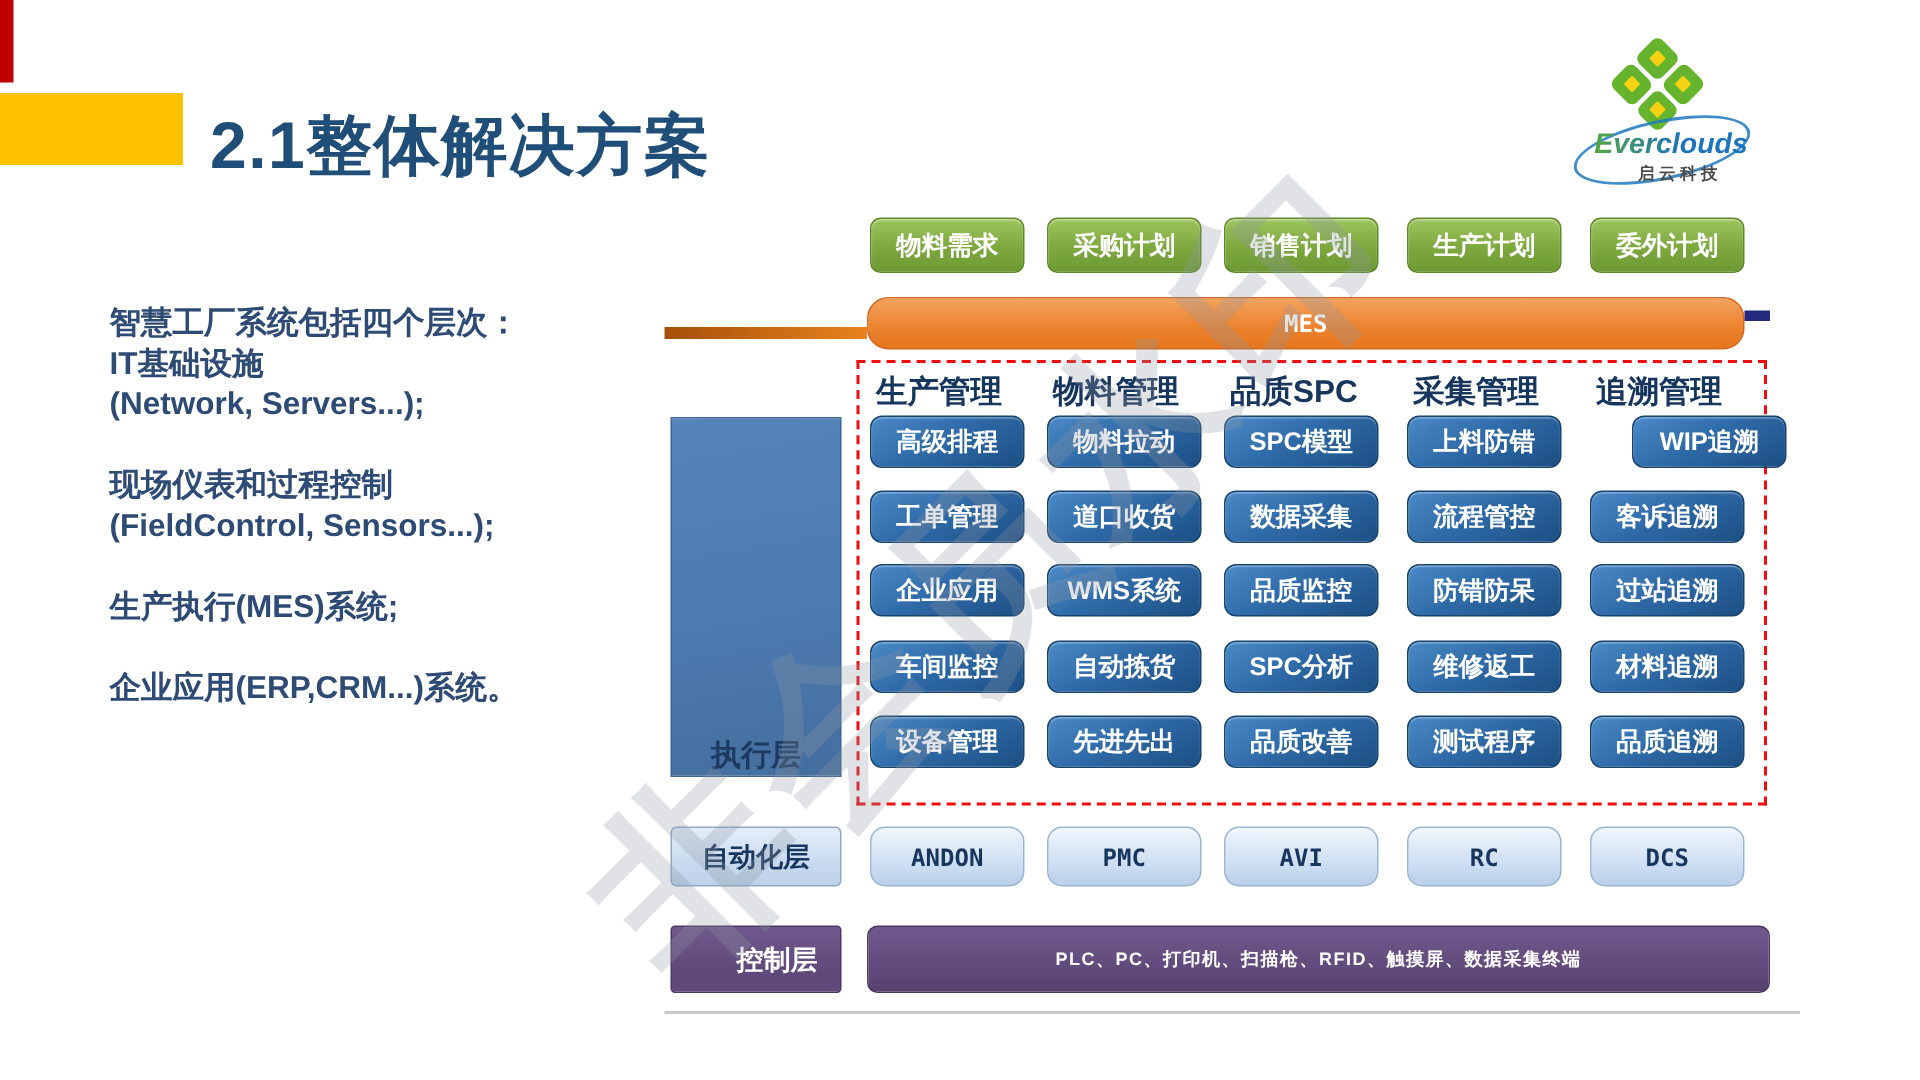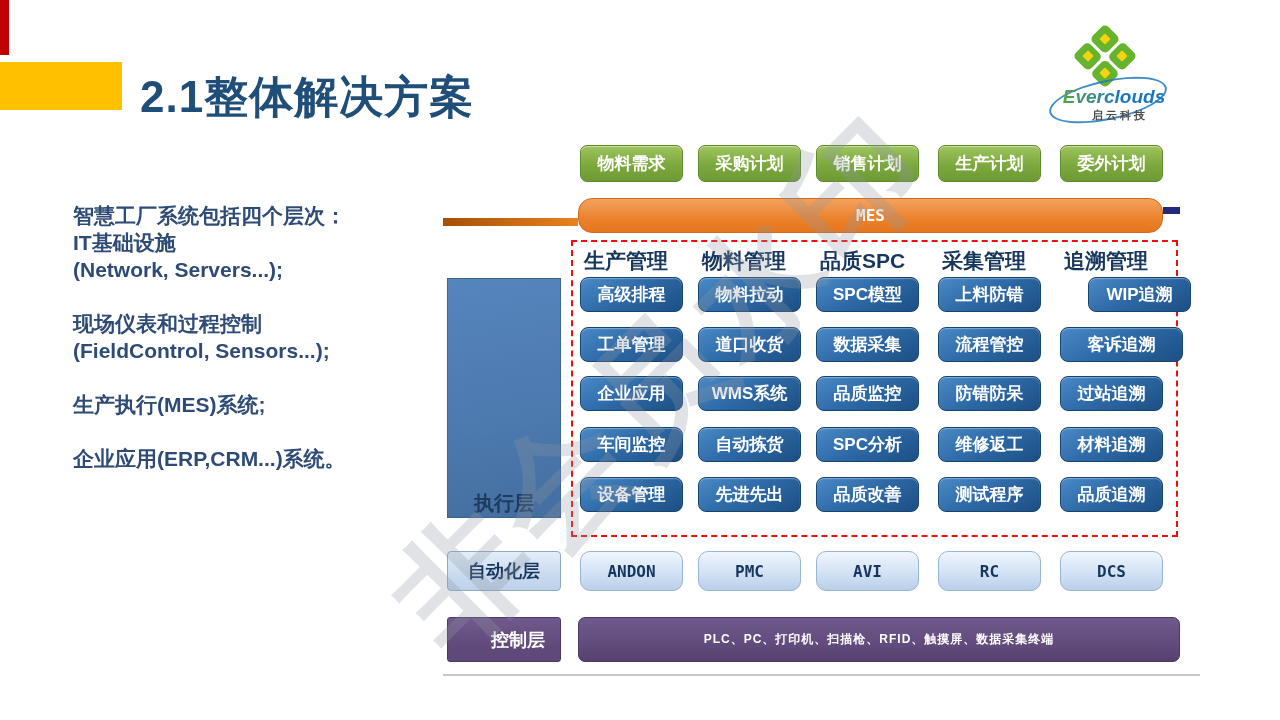--- a/index.html
+++ b/index.html
@@ -149,21 +149,21 @@
     <div class="btn blue-btn" style="left: 816px; top: 427px; width: 103px; height: 35px;">SPC分析</div>
     <div class="btn blue-btn" style="left: 816px; top: 477px; width: 103px; height: 35px;">品质改善</div>
     <div class="col-header" style="left: 942px; top: 247px;">采集管理</div>
     <div class="btn blue-btn" style="left: 938px; top: 277px; width: 103px; height: 35px;">上料防错</div>
     <div class="btn blue-btn" style="left: 938px; top: 327px; width: 103px; height: 35px;">流程管控</div>
     <div class="btn blue-btn" style="left: 938px; top: 376px; width: 103px; height: 35px;">防错防呆</div>
     <div class="btn blue-btn" style="left: 938px; top: 427px; width: 103px; height: 35px;">维修返工</div>
     <div class="btn blue-btn" style="left: 938px; top: 477px; width: 103px; height: 35px;">测试程序</div>
     <div class="col-header" style="left: 1064px; top: 247px;">追溯管理</div>
     <div class="btn blue-btn" style="left: 1060px; top: 277px; width: 103px; height: 35px; margin-left: 28px;">WIP追溯</div>
-    <div class="btn blue-btn" style="left: 1060px; top: 327px; width: 123px; height: 35px;">客诉追溯</div>
+    <div class="btn blue-btn" style="left: 1060px; top: 327px; width: 103px; height: 35px;">客诉追溯</div>
     <div class="btn blue-btn" style="left: 1060px; top: 376px; width: 103px; height: 35px;">过站追溯</div>
     <div class="btn blue-btn" style="left: 1060px; top: 427px; width: 103px; height: 35px;">材料追溯</div>
     <div class="btn blue-btn" style="left: 1060px; top: 477px; width: 103px; height: 35px;">品质追溯</div>
     <div class="btn light-btn" style="left: 580px; top: 551px; width: 103px; height: 40px;">ANDON</div>
     <div class="btn light-btn" style="left: 698px; top: 551px; width: 103px; height: 40px;">PMC</div>
     <div class="btn light-btn" style="left: 816px; top: 551px; width: 103px; height: 40px;">AVI</div>
     <div class="btn light-btn" style="left: 938px; top: 551px; width: 103px; height: 40px;">RC</div>
     <div class="btn light-btn" style="left: 1060px; top: 551px; width: 103px; height: 40px;">DCS</div>
   </div>
 

